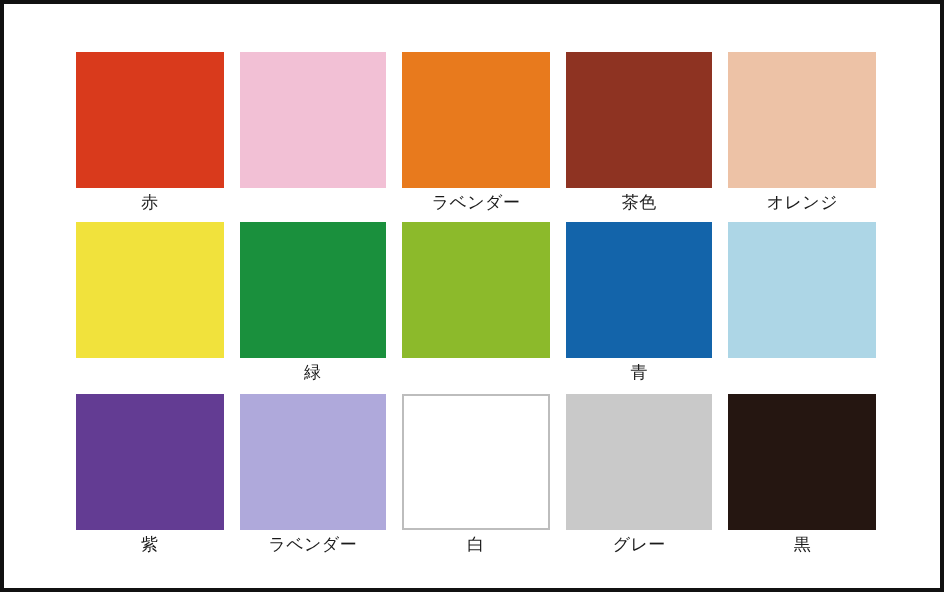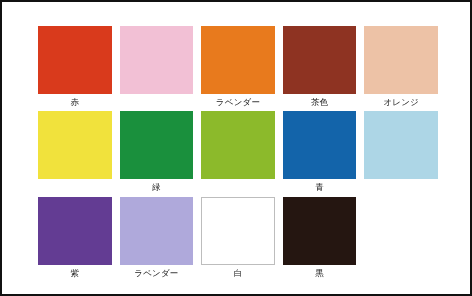--- a/index.html
+++ b/index.html
@@ -112,17 +112,21 @@
       </div>
       <div class="swatch-cell">
         <div class="swatch-chip" style="background-color: rgb(175, 169, 219);"></div>
         <div class="swatch-label">ラベンダー</div>
       </div>
       <div class="swatch-cell">
         <div class="swatch-chip bordered" style="background-color: rgb(255, 255, 255);"></div>
         <div class="swatch-label">白</div>
       </div>
       <div class="swatch-cell">
+        <div class="swatch-chip" style="background-color: rgb(201, 201, 201);"></div>
+        <div class="swatch-label">グレー</div>
+      </div>
+      <div class="swatch-cell">
         <div class="swatch-chip" style="background-color: rgb(37, 22, 17);"></div>
         <div class="swatch-label">黒</div>
       </div>
     </div>
 </div>
 
 </body></html>

